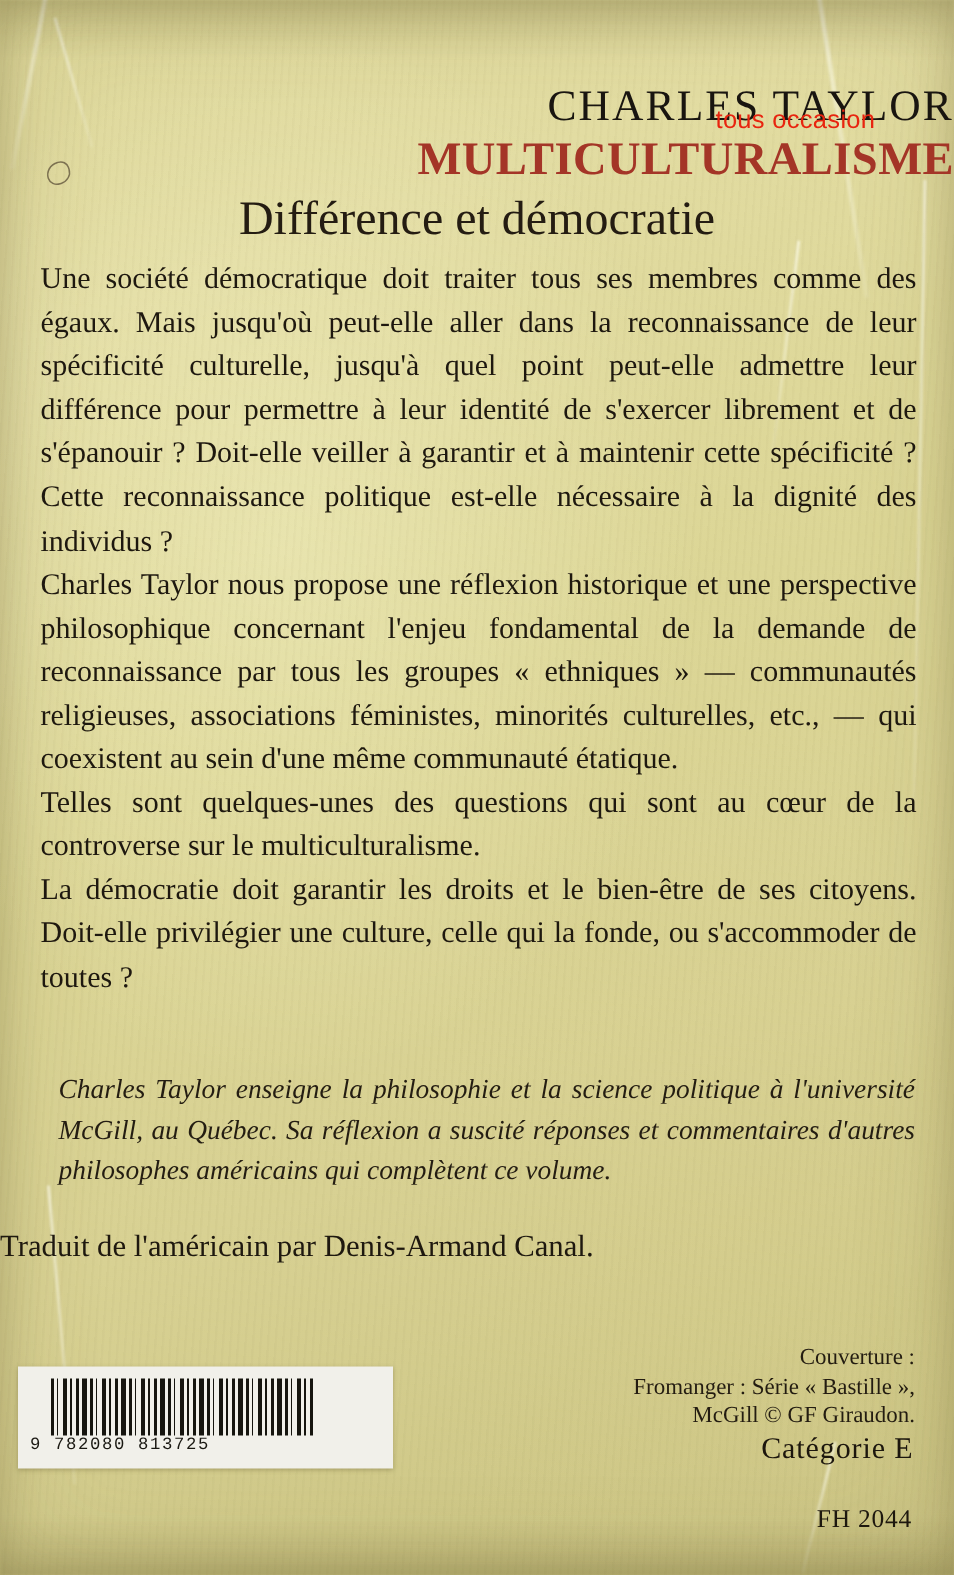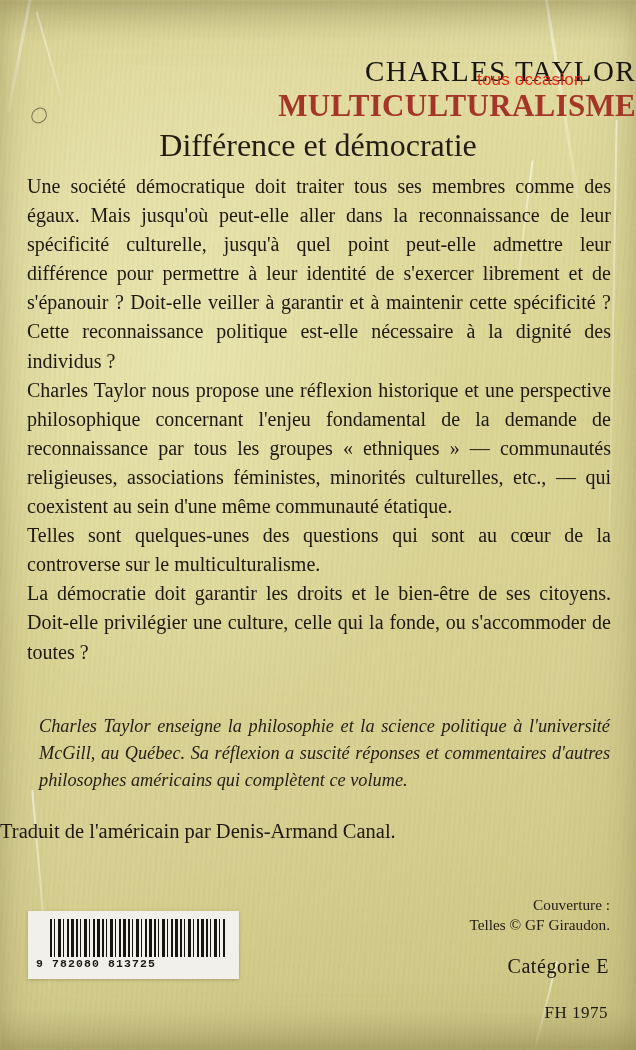--- a/index.html
+++ b/index.html
@@ -157,27 +157,26 @@
     right: 28px;
     top: 1003px;
     font-size: 17px;
     letter-spacing: .5px;
     color: #1d170e;
   }
 
   
   .barcode-sticker {
     position: absolute;
-    left: 28px;
+    left: 12px;
     top: 911px;
-    width: 211px;
+    width: 250px;
     height: 68px;
     background: #f1f0ea;
     box-shadow: 0 1px 3px rgba(90,84,40,.35);
-    font-weight: bold;
   }
   .barcode-bars {
     position: absolute;
     left: 22px; top: 8px;
     width: 175px; height: 38px;
     background:
       repeating-linear-gradient(90deg,
         #16150f 0px, #16150f 2px, #f1f0ea 2px, #f1f0ea 4px,
         #16150f 4px, #16150f 5px, #f1f0ea 5px, #f1f0ea 8px,
         #16150f 8px, #16150f 11px, #f1f0ea 11px, #f1f0ea 13px,
@@ -226,24 +225,25 @@
     <p class="just">Telles sont quelques-unes des questions qui sont au cœur de la controverse sur le multiculturalisme.</p>
     <p class="just">La démocratie doit garantir les droits et le bien-être de ses citoyens. Doit-elle privilégier une culture, celle qui la fonde, ou s'accommoder de toutes ?</p>
   </div>
 
   <div class="bio">Charles Taylor enseigne la philosophie et la science politique à l'université McGill, au Québec. Sa réflexion a suscité réponses et commentaires d'autres philosophes américains qui complètent ce volume.</div>
 
   <div class="translator">Traduit de l'américain par Denis-Armand Canal.</div>
 
   <div class="credits">
     <div>Couverture :</div>
-    <div>Telles © GF Giraudon.</div>
+    <div>Fromanger : Série « Bastille »,</div>
+    <div>McGill © GF Giraudon.</div>
   </div>
 
   <div class="category">Catégorie E</div>
-  <div class="refcode">FH 1975</div>
+  <div class="refcode">FH 2044</div>
 
   <div class="barcode-sticker">
     <div class="barcode-bars"></div>
     <div class="barcode-digits">9  782080  813725</div>
   </div>
 
 </div>
 
 </body></html>

